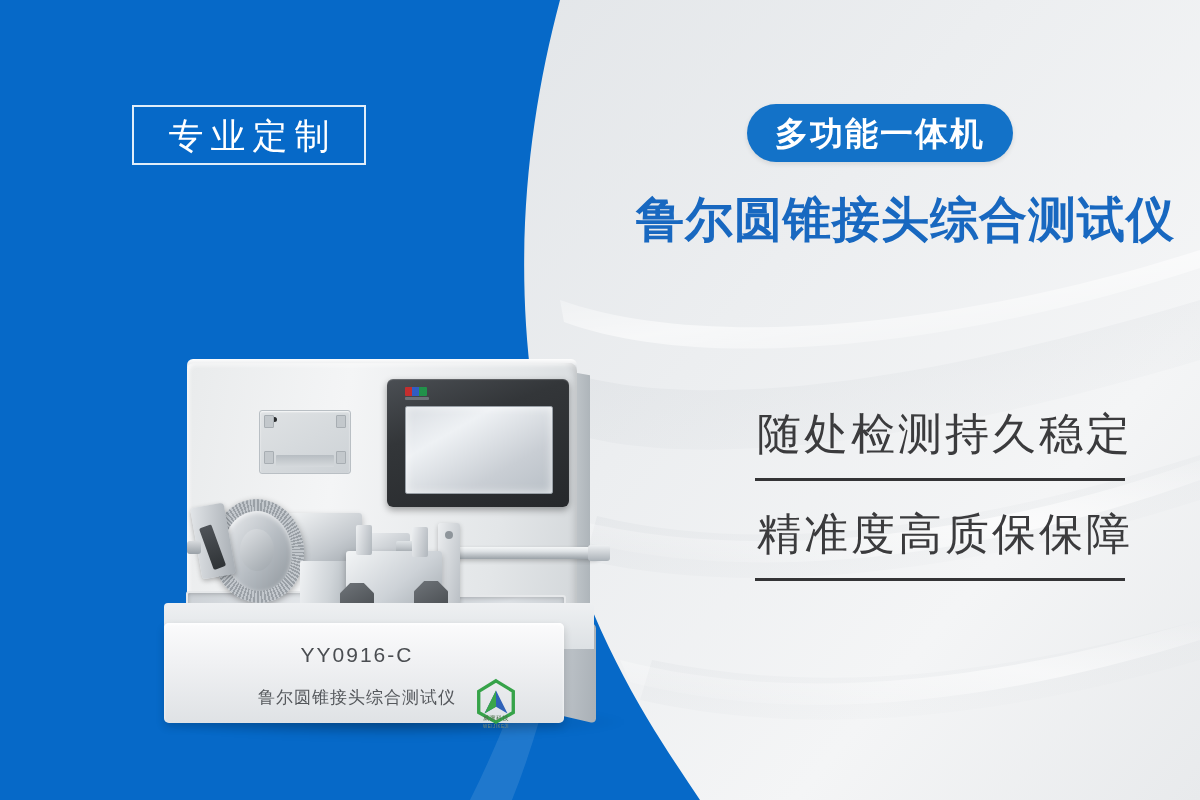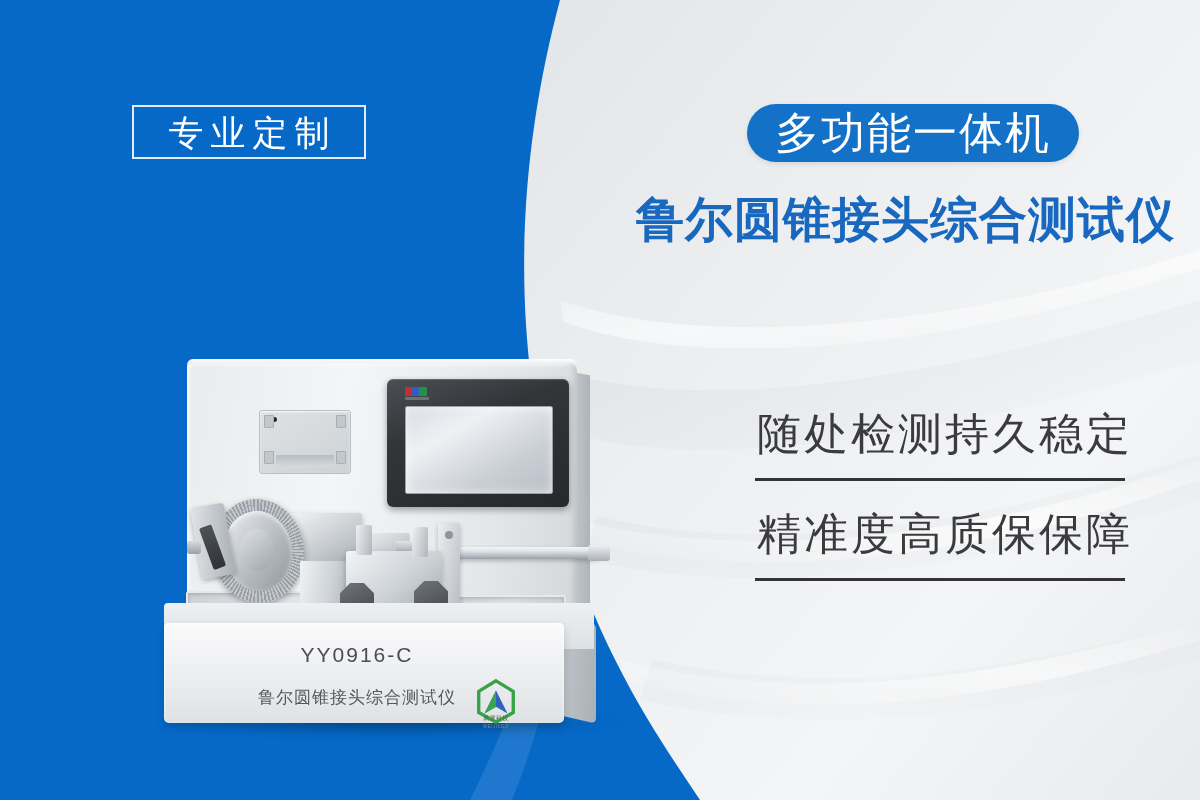--- a/index.html
+++ b/index.html
@@ -37,21 +37,21 @@
     height: 800px;
     pointer-events: none;
   }
 
   
   .custom-badge {
     position: absolute;
     left: 132px;
     top: 105px;
     width: 234px;
-    height: 54px;
+    height: 60px;
     border: 2px solid rgba(255,255,255,0.88);
     box-sizing: border-box;
     display: flex;
     align-items: center;
     justify-content: center;
   }
   .custom-badge-text {
     color: #ffffff;
     font-size: 35px;
     letter-spacing: 7px;
@@ -69,22 +69,22 @@
     padding: 0 28px;
     border-radius: 30px;
     background: #1372c8;
     display: flex;
     align-items: center;
     justify-content: center;
     box-shadow: 0 2px 5px rgba(0,0,0,0.10);
   }
   .pill-text {
     color: #ffffff;
-    font-size: 44px;
-    font-weight: 400;
+    font-size: 33px;
+    font-weight: 700;
     letter-spacing: 2px;
     line-height: 1;
   }
 
   .main-title {
     position: absolute;
     left: 636px;
     top: 196px;
     font-size: 48px;
     font-weight: 700;

